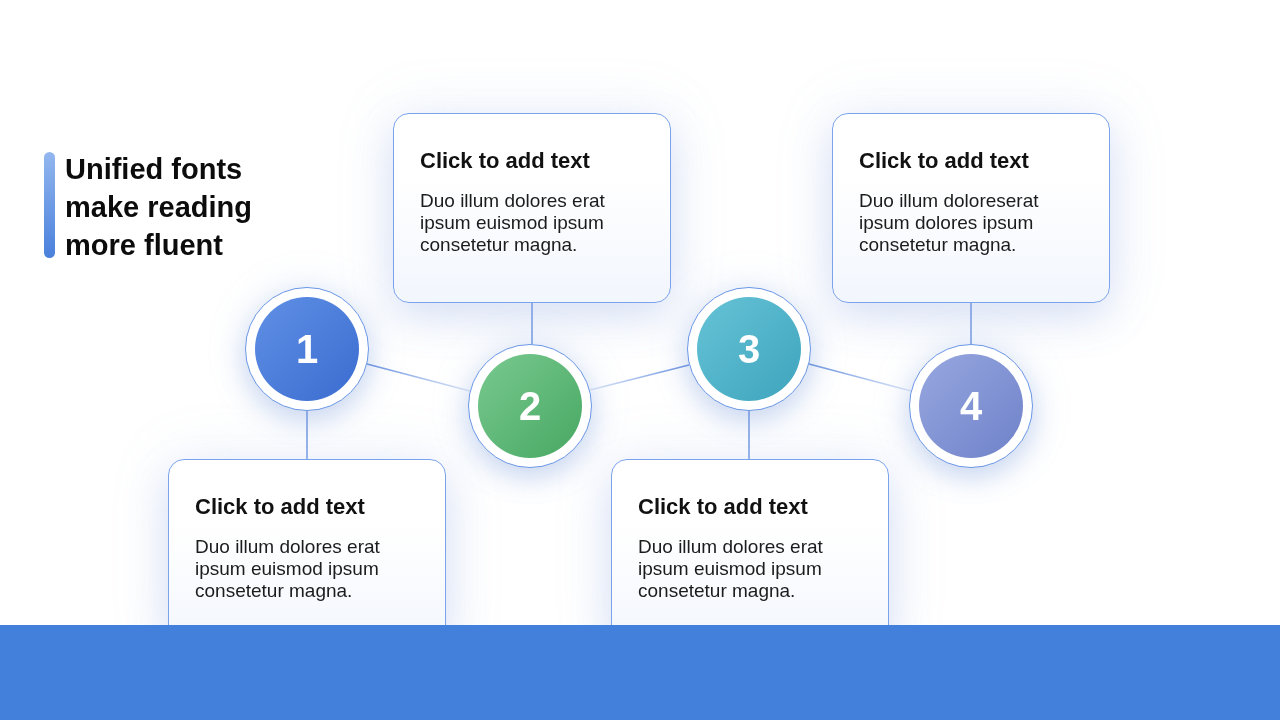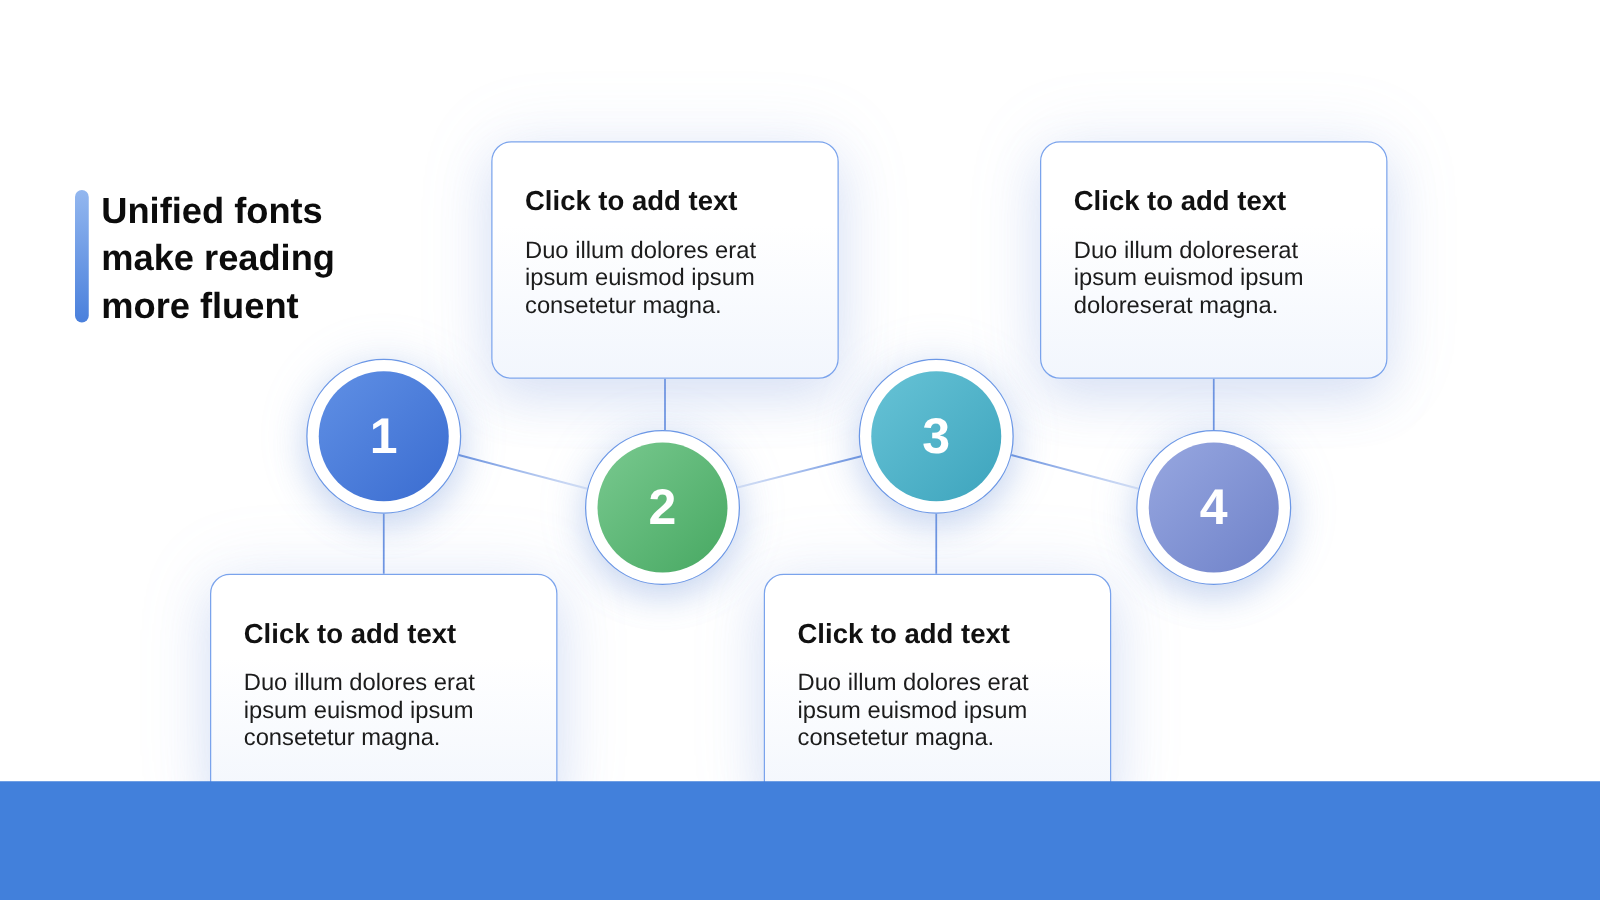--- a/index.html
+++ b/index.html
@@ -14,21 +14,21 @@
   .slide {
     position: relative;
     width: 1280px;
     height: 720px;
     background: #ffffff;
   }
 
   
   .title-block {
     position: absolute;
-    left: 60px;
+    left: 44px;
     top: 150px;
     display: flex;
     align-items: stretch;
   }
   .accent-bar {
     width: 11px;
     height: 106px;
     margin-top: 2px;
     border-radius: 6px;
     background: linear-gradient(180deg, #93b7ef 0%, #4a80dc 100%);
@@ -169,21 +169,21 @@
 more fluent</div>
   </div>
 
   <div class="card card-top-left">
     <div class="card-title">Click to add text</div>
     <div class="card-body">Duo illum dolores erat ipsum euismod ipsum consetetur magna.</div>
   </div>
 
   <div class="card card-top-right">
     <div class="card-title">Click to add text</div>
-    <div class="card-body">Duo illum doloreserat ipsum euismod ipsum doloreserat magna.</div>
+    <div class="card-body">Duo illum doloreserat ipsum dolores ipsum consetetur magna.</div>
   </div>
 
   <div class="card card-bottom-left">
     <div class="card-title">Click to add text</div>
     <div class="card-body">Duo illum dolores erat ipsum euismod ipsum consetetur magna.</div>
   </div>
 
   <div class="card card-bottom-middle">
     <div class="card-title">Click to add text</div>
     <div class="card-body">Duo illum dolores erat ipsum euismod ipsum consetetur magna.</div>

